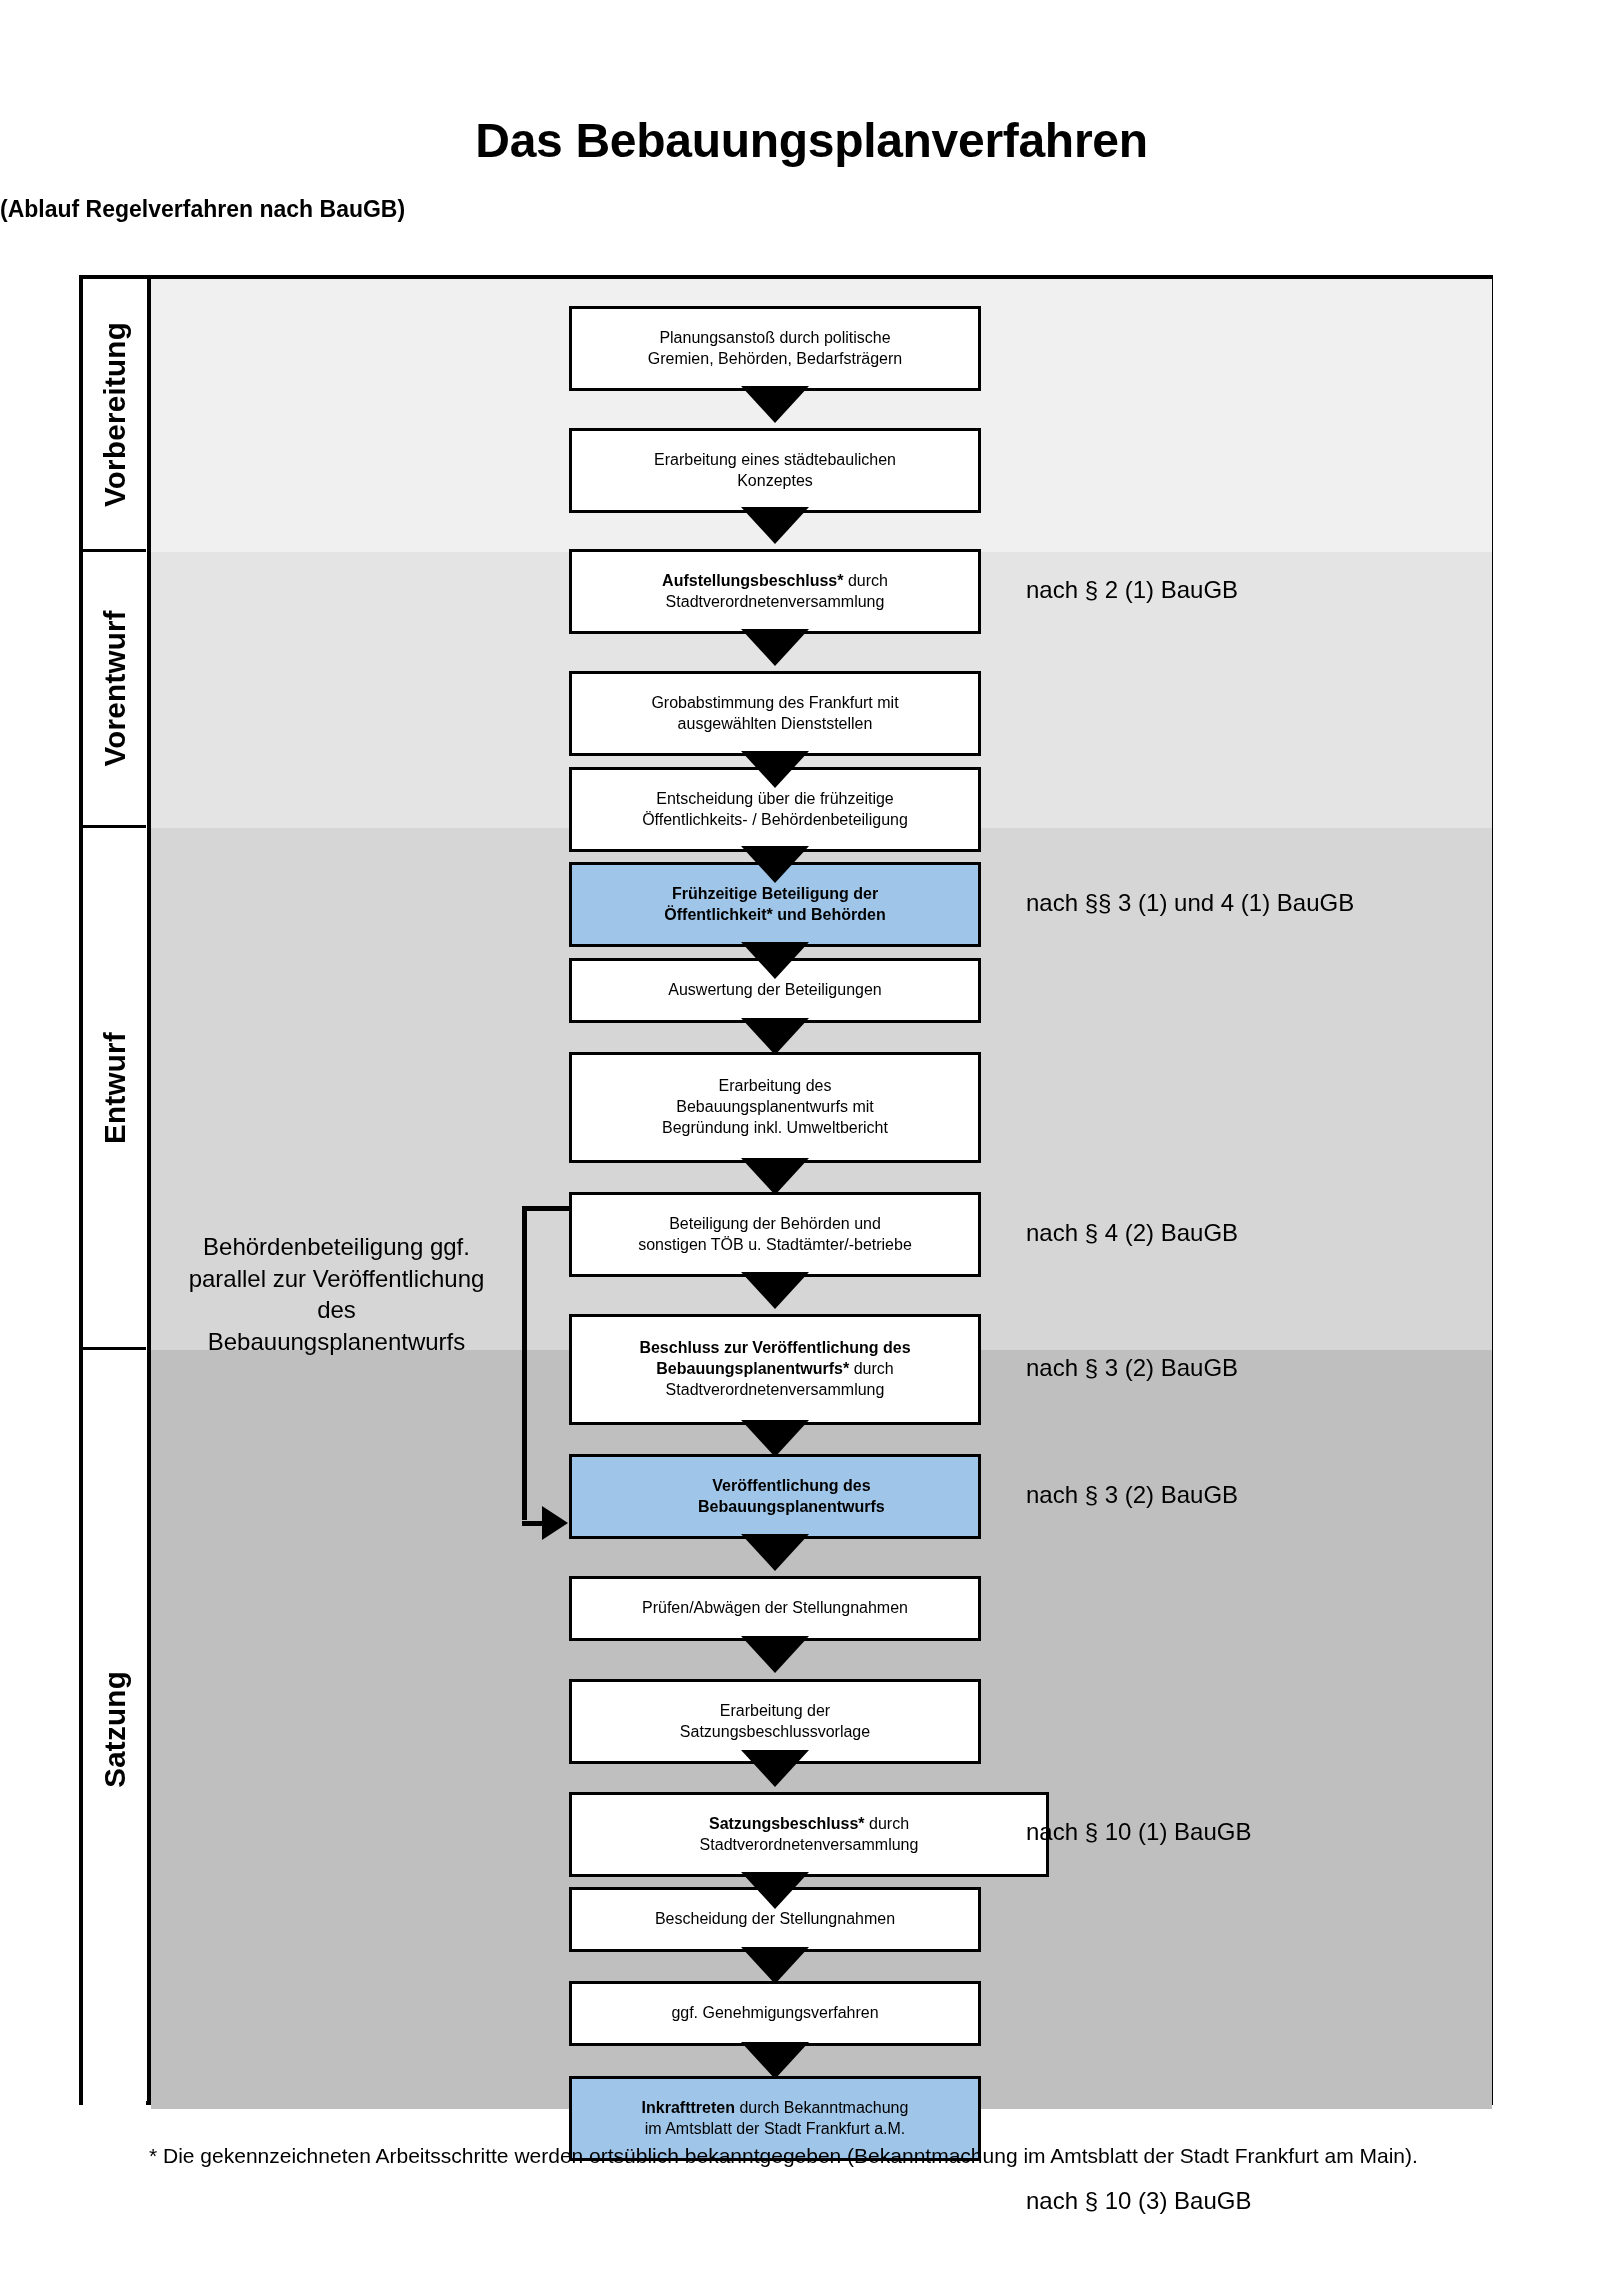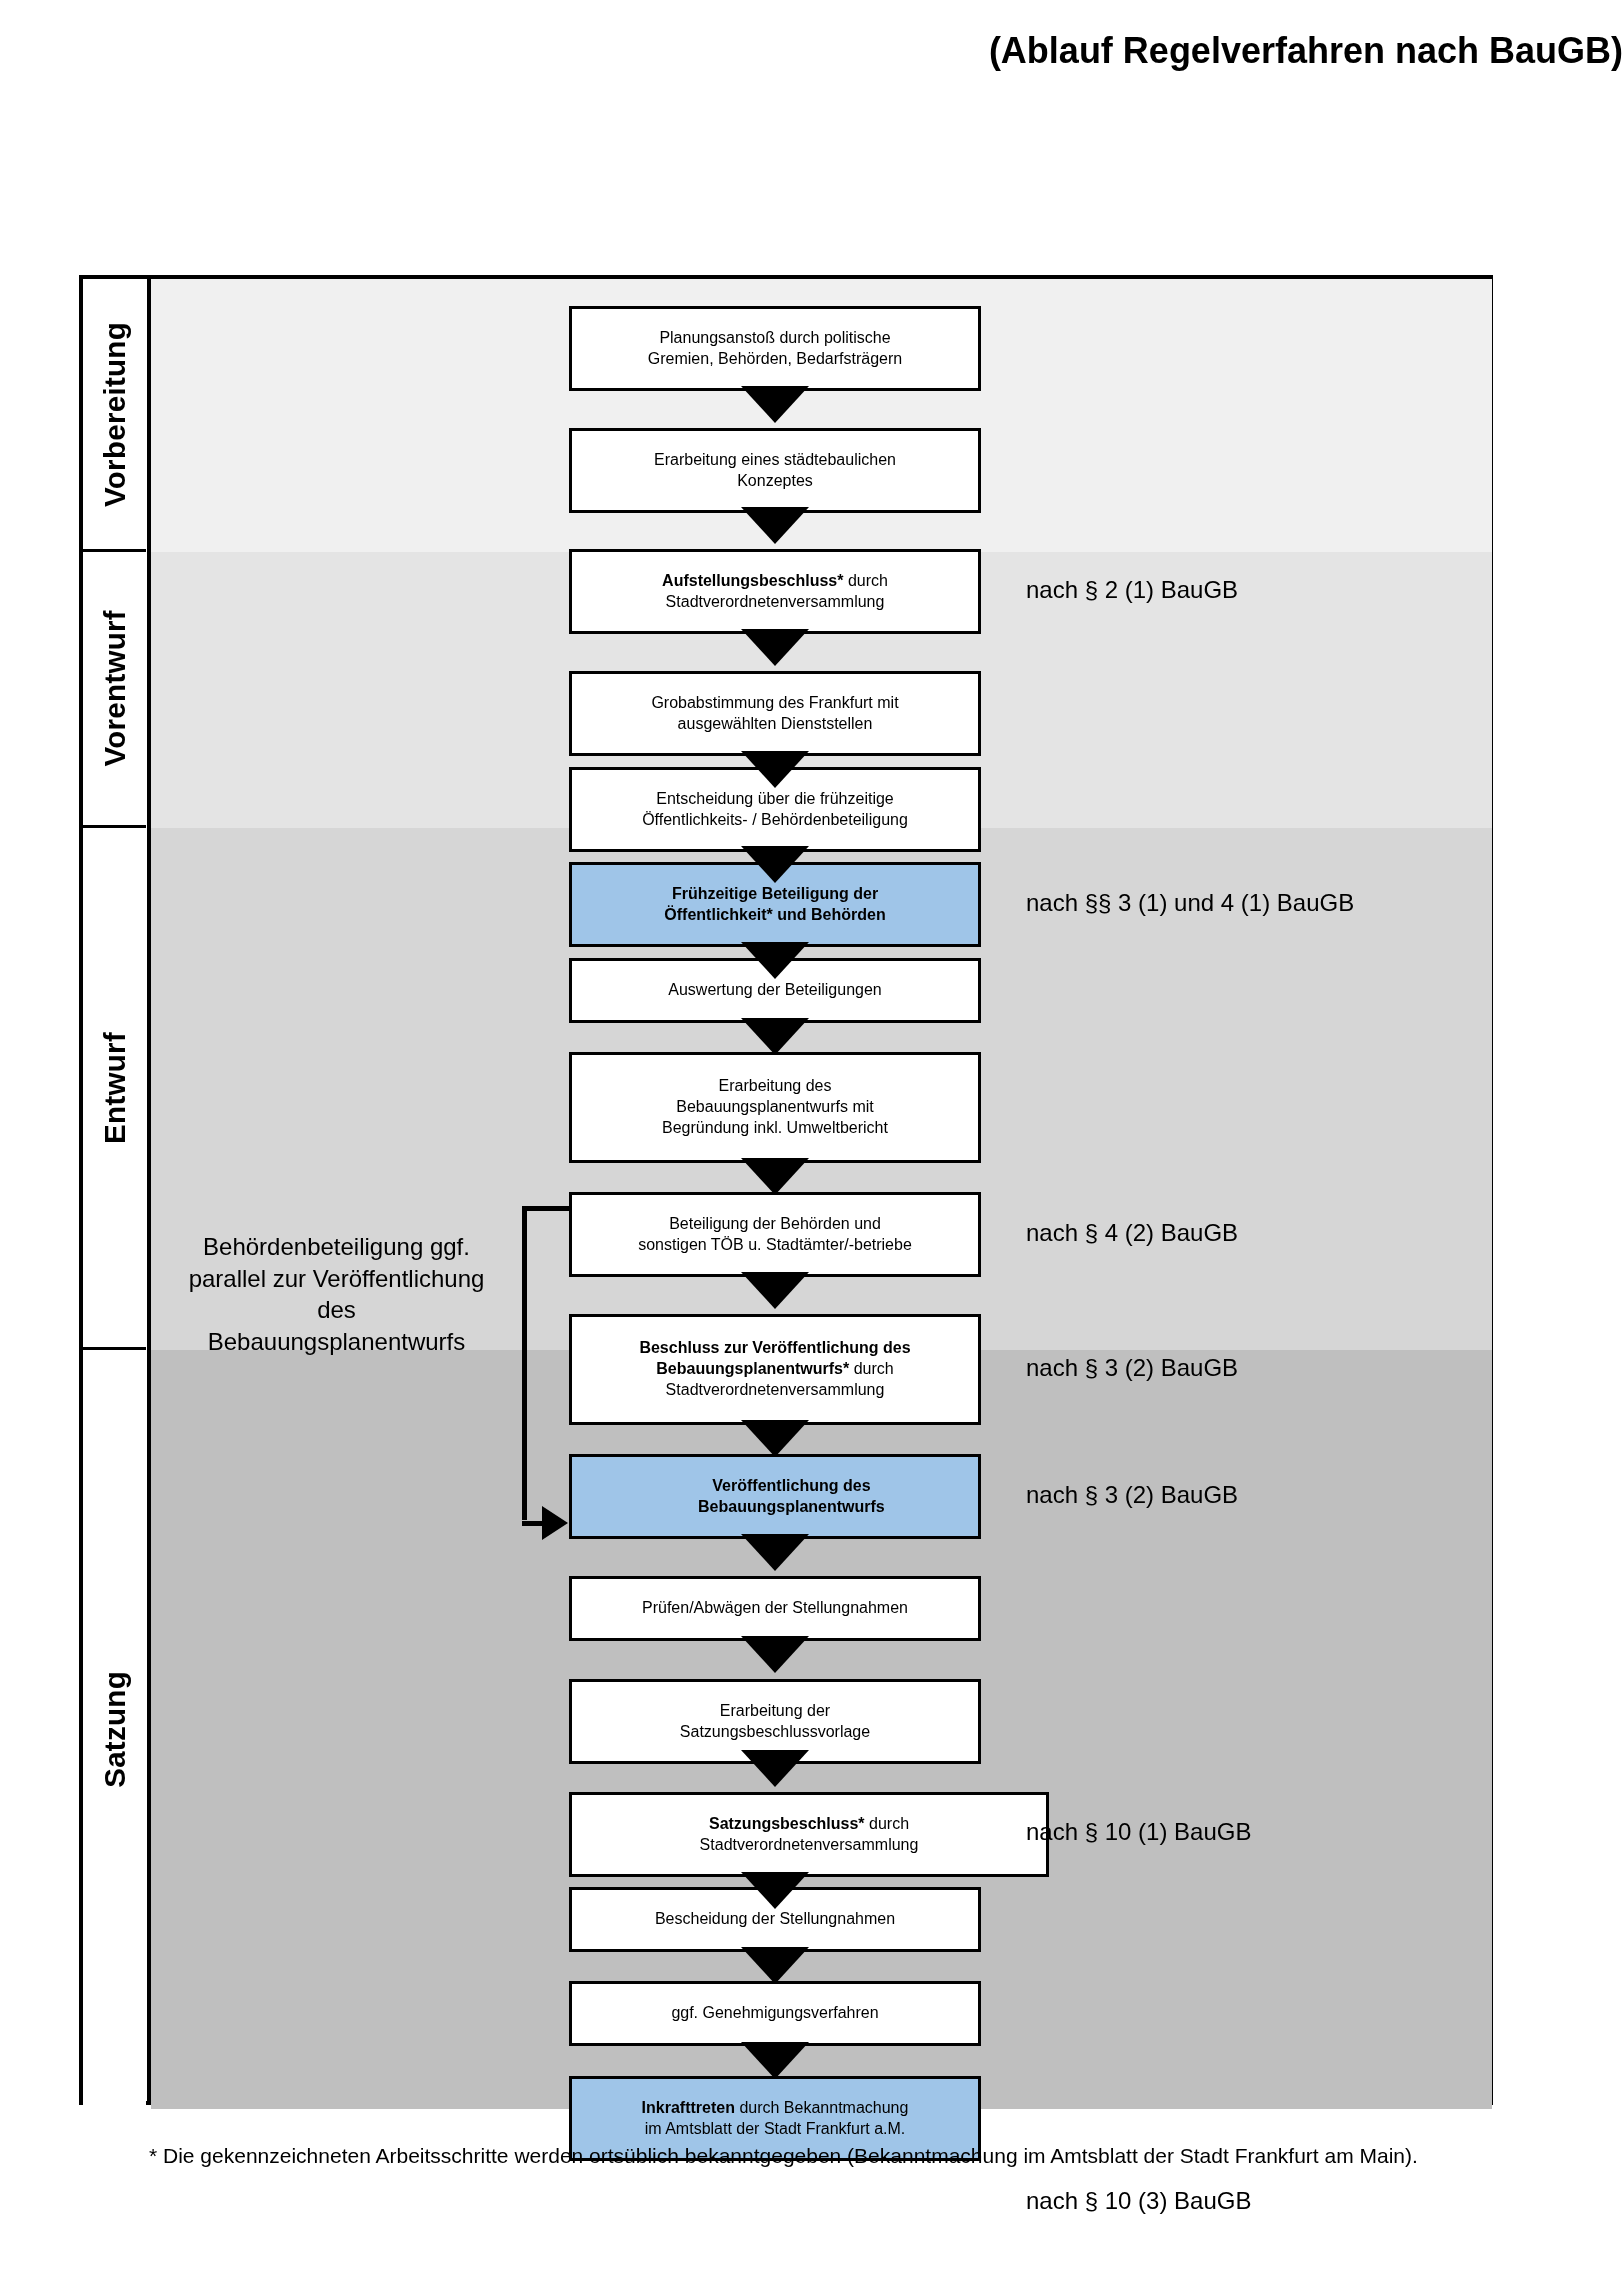--- a/index.html
+++ b/index.html
@@ -20,22 +20,22 @@
   #header { position: absolute; left: 0; top: 0; width: 1623px; }
   #doc-title {
     text-align: center;
     font-size: 48px;
     font-weight: bold;
     letter-spacing: -0.3px;
     margin-top: 117px;
     line-height: 1.0;
   }
   #doc-subtitle {
-    text-align: right;
-    font-size: 36px;
+    text-align: left;
+    font-size: 23px;
     font-weight: bold;
     margin-top: 33px;
     line-height: 1.0;
   }
 
   
   #chart-frame {
     position: absolute;
     left: 79px;
     top: 275px;
@@ -145,20 +145,21 @@
     top: 2140px;
     width: 1355px;
     font-size: 21px;
     line-height: 1.55;
   }
 </style>
 </head>
 <body>
 
 <div id="header">
+  <div id="doc-title">Das Bebauungsplanverfahren</div>
   <div id="doc-subtitle">(Ablauf Regelverfahren nach BauGB)</div>
 </div>
 
 <div id="chart-frame">
 
   <div class="section-band" id="band-vorbereitung" style="top: 0px; height: 273px; background: rgb(240, 240, 240);"></div>
   <div class="section-band" id="band-vorentwurf" style="top: 273px; height: 276px; background: rgb(228, 228, 228);"></div>
   <div class="section-band" id="band-entwurf" style="top: 549px; height: 522px; background: rgb(214, 214, 214);"></div>
   <div class="section-band" id="band-satzung" style="top: 1071px; height: 759px; background: rgb(191, 191, 191);"></div>
 

